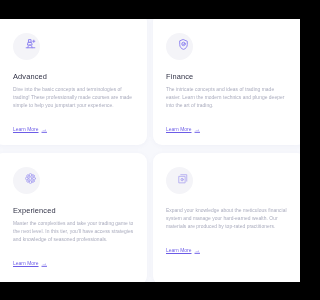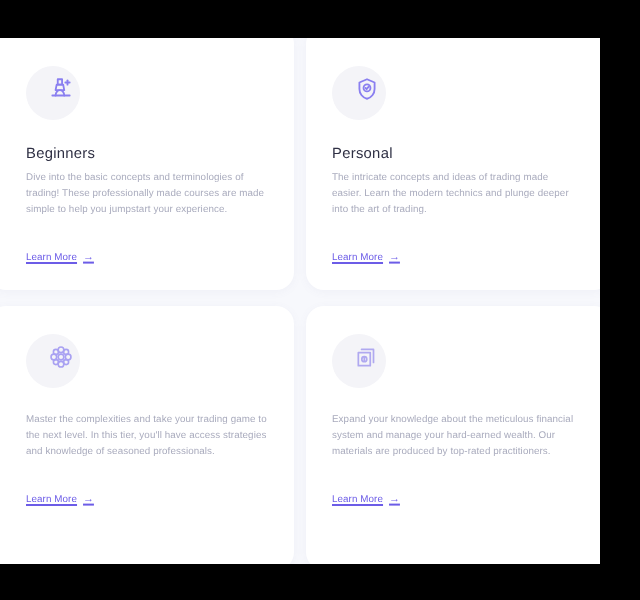--- a/index.html
+++ b/index.html
@@ -145,37 +145,37 @@
         <div class="icon-badge">
           <svg width="13" height="13" viewBox="0 0 24 24" fill="none" stroke="#8a7ff0" stroke-width="1.7" stroke-linecap="round" stroke-linejoin="round">
             <path d="M9 3h4v5H9z"></path>
             <path d="M8 8h6l1 5H7z"></path>
             <path d="M4 18h16"></path>
             <path d="M7 18c0-3 2-5 4-5s4 2 4 5"></path>
             <path d="M16 6h4"></path>
             <path d="M18 4v4"></path>
           </svg>
         </div>
-        <h3 class="card-title">Beginners</h3>
+        <h3 class="card-title">Advanced</h3>
         <p class="card-body">Dive into the basic concepts and terminologies of trading! These professionally made courses are made simple to help you jumpstart your experience.</p>
         <a class="learn-more" href="#">
           <span>Learn More</span>
           <span class="arrow">→</span>
         </a>
       </div>
 
       <div class="card r1 c2">
         <div class="icon-badge">
           <svg width="13" height="13" viewBox="0 0 24 24" fill="none" stroke="#8a7ff0" stroke-width="1.7" stroke-linecap="round" stroke-linejoin="round">
             <path d="M12 3l7 3v6c0 4.4-3 8-7 9-4-1-7-4.6-7-9V6z"></path>
             <circle cx="12" cy="11" r="3.2"></circle>
             <path d="M10.6 11l1 1.2 2-2.3"></path>
           </svg>
         </div>
-        <h3 class="card-title">Personal</h3>
+        <h3 class="card-title">Finance</h3>
         <p class="card-body">The intricate concepts and ideas of trading made easier. Learn the modern technics and plunge deeper into the art of trading.</p>
         <a class="learn-more" href="#">
           <span>Learn More</span>
           <span class="arrow">→</span>
         </a>
       </div>
 
       <div class="card r2 c1">
         <div class="icon-badge">
           <svg width="13" height="13" viewBox="0 0 24 24" fill="none" stroke="#a9a1f2" stroke-width="1.5" stroke-linecap="round" stroke-linejoin="round">
@@ -183,20 +183,21 @@
             <circle cx="12" cy="5.4" r="2.6"></circle>
             <circle cx="12" cy="18.6" r="2.6"></circle>
             <circle cx="5.4" cy="12" r="2.6"></circle>
             <circle cx="18.6" cy="12" r="2.6"></circle>
             <circle cx="7.3" cy="7.3" r="2.3"></circle>
             <circle cx="16.7" cy="7.3" r="2.3"></circle>
             <circle cx="7.3" cy="16.7" r="2.3"></circle>
             <circle cx="16.7" cy="16.7" r="2.3"></circle>
           </svg>
         </div>
+        <h3 class="card-title">Experienced</h3>
         <p class="card-body">Master the complexities and take your trading game to the next level. In this tier, you'll have access strategies and knowledge of seasoned professionals.</p>
         <a class="learn-more" href="#">
           <span>Learn More</span>
           <span class="arrow">→</span>
         </a>
       </div>
 
       <div class="card r2 c2">
         <div class="icon-badge">
           <svg width="13" height="13" viewBox="0 0 24 24" fill="none" stroke="#b0a9f0" stroke-width="1.6" stroke-linecap="round" stroke-linejoin="round">

